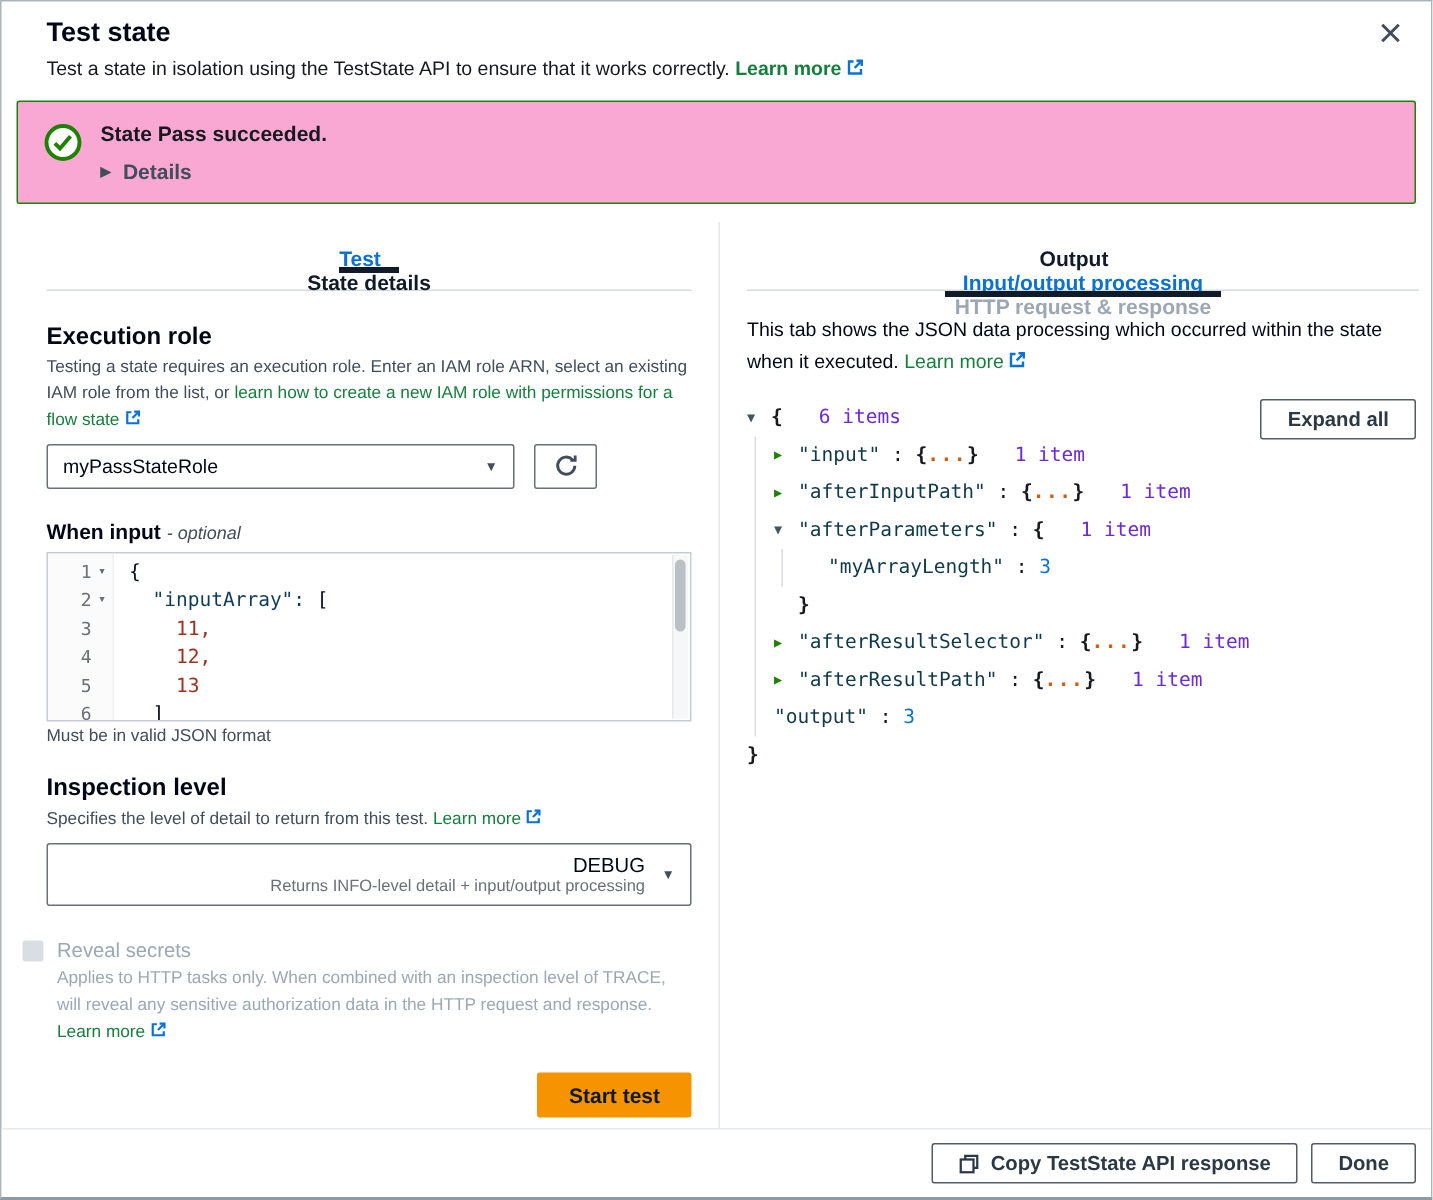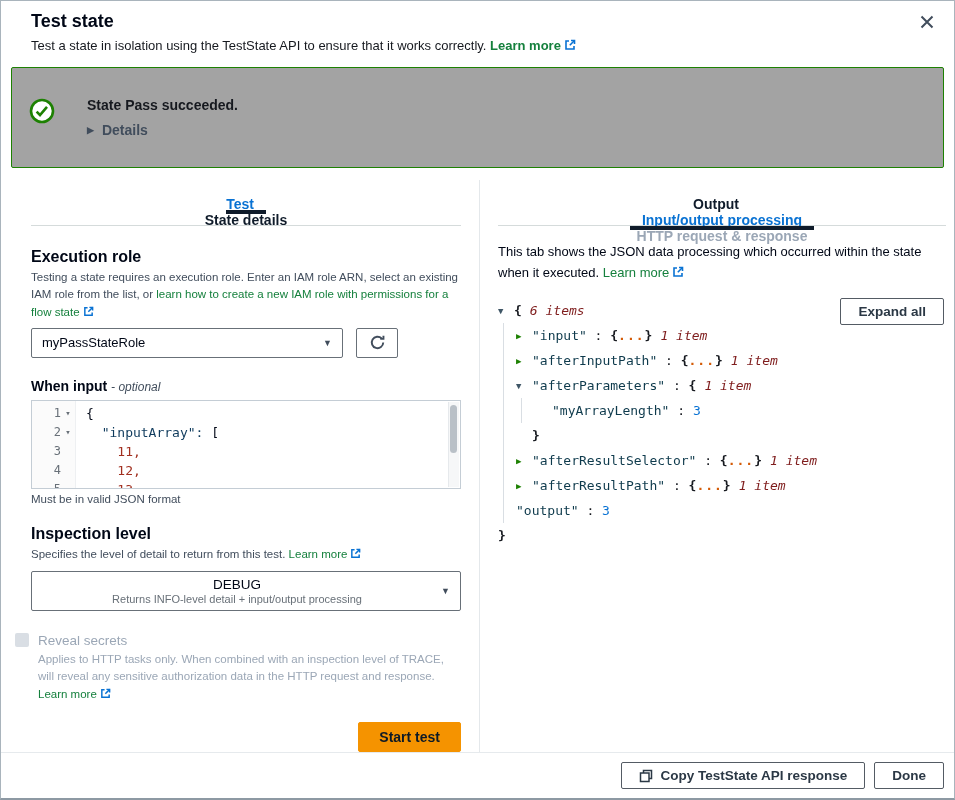--- a/index.html
+++ b/index.html
@@ -11,21 +11,21 @@
   .hdr { padding:10px 30px 6px 30px; position:relative; }
   .hdr-title { font-size:18px; font-weight:700; }
   .hdr-sub { margin-top:6px; font-size:13px; color:#16191f; }
   .close-btn { position:absolute; top:8px; right:14px; width:26px; height:26px; background:none; border:none; cursor:pointer; color:#414d5c; display:flex; align-items:center; justify-content:center; }
 
   a.lnk, .lnk { color:#15803d; text-decoration:none; cursor:pointer; white-space:nowrap; }
   .lnk-b { font-weight:700; }
   .ext { display:inline-block; vertical-align:-1px; margin-left:3px; }
 
   
-  .banner { margin:8px 10px 12px 10px; border:1px solid #1d8102; background:#a3a3a3; border-radius:2px; padding:29px 16px; display:flex; gap:31px; }
+  .banner { margin:8px 10px 12px 10px; border:1px solid #1d8102; background:#f9a8d4; border-radius:2px; padding:13px 16px; display:flex; gap:11px; }
   .banner-txt1 { font-size:14px; font-weight:700; color:#16191f; }
   .banner-details { margin-top:9px; font-size:14px; font-weight:700; color:#414d5c; cursor:pointer; display:flex; align-items:center; gap:8px; }
   .tri-sm { font-size:9px; color:#414d5c; }
 
   
   .main { flex:1; display:flex; padding-left:30px; overflow:hidden; }
   .col-l { width:430px; flex:none; display:flex; flex-direction:column; }
   .vdiv { width:1px; background:#e4e8eb; margin-left:18px; }
   .col-r { flex:1; padding-left:18px; padding-right:8px; }
 
@@ -59,21 +59,21 @@
   .g-num { width:22px; text-align:right; }
   .g-fold { width:14px; text-align:center; font-size:9px; color:#687078; cursor:pointer; }
   .code { flex:1; padding:3px 0 0 10px; font-family:"DejaVu Sans Mono",monospace; font-size:13px; }
   .c-line { height:19px; line-height:19px; white-space:pre; }
   .c-key { color:#0e3a5c; }
   .c-num { color:#a12f1f; }
   .ed-scroll { position:absolute; top:1px; right:1px; bottom:1px; width:11px; background:#f6f7f8; border-left:1px solid #e6e9ec; }
   .ed-thumb { position:absolute; top:3px; right:2px; width:7px; height:48px; background:#b9c0c7; border-radius:4px; cursor:grab; }
   .hint { margin-top:4px; font-size:11.5px; color:#414d5c; }
 
-  .select-big { margin-top:7px; width:430px; height:42px; padding:5px 30px 5px 12px; flex-direction:column; align-items:center; justify-content:center; }
+  .select-big { margin-top:7px; width:430px; height:42px; padding:5px 30px 5px 12px; flex-direction:column; align-items:flex-end; justify-content:center; }
   .sel-primary { font-size:13.5px; color:#000716; }
   .sel-secondary { font-size:11px; color:#687078; margin-top:1px; }
 
   
   .reveal { margin-top:22px; margin-left:-16px; }
   .reveal-row { display:flex; align-items:center; gap:9px; }
   .chk { width:14px; height:14px; background:#d9dee4; border-radius:2px; flex:none; }
   .reveal-lbl { font-size:13.5px; color:#9ba7b6; }
   .reveal-desc { margin-left:23px; margin-top:3px; width:412px; font-size:11.5px; line-height:1.55; color:#9ba7b6; }
 
@@ -85,21 +85,21 @@
   .tree-wrap { margin-top:14px; position:relative; font-family:"DejaVu Sans Mono",monospace; font-size:13px; color:#16191f; }
   .btn-secondary { background:#fff; border:1px solid #545b64; border-radius:2px; color:#2b3845; font-size:13.5px; font-weight:700; padding:5px 17px; cursor:pointer; font-family:"Liberation Sans",sans-serif; display:inline-flex; align-items:center; gap:7px; }
   .expand-all { position:absolute; top:0; right:2px; }
   .t-row { height:25px; line-height:25px; white-space:nowrap; }
   .t-tri { display:inline-block; width:10px; font-size:9px; vertical-align:1px; margin-right:6px; cursor:pointer; }
   .t-tri.col { color:#1d8102; }
   .t-tri.exp { color:#3f5666; }
   .t-key { color:#0e3a4c; }
   .t-brace { font-weight:700; color:#16191f; }
   .t-dots { font-weight:700; color:#d45b07; letter-spacing:1px; }
-  .t-meta { font-style:italic; color:#7f1d1d; margin-left:8px; }
+  .t-meta { color:#6d28d9; margin-left:24px; }
   .t-val { color:#0972d3; }
   .t-children { margin-left:5px; border-left:1px solid #d9dee3; padding-left:12px; }
   .t-children2 { margin-left:5px; border-left:1px solid #d9dee3; padding-left:14px; }
   .pad-key { padding-left:16px; }
 
   
   .ftr { border-top:1px solid #e6eaed; padding:9px 10px; display:flex; justify-content:flex-end; gap:9px; background:#fff; }
   svg { display:block; }
 </style>
 </head>

